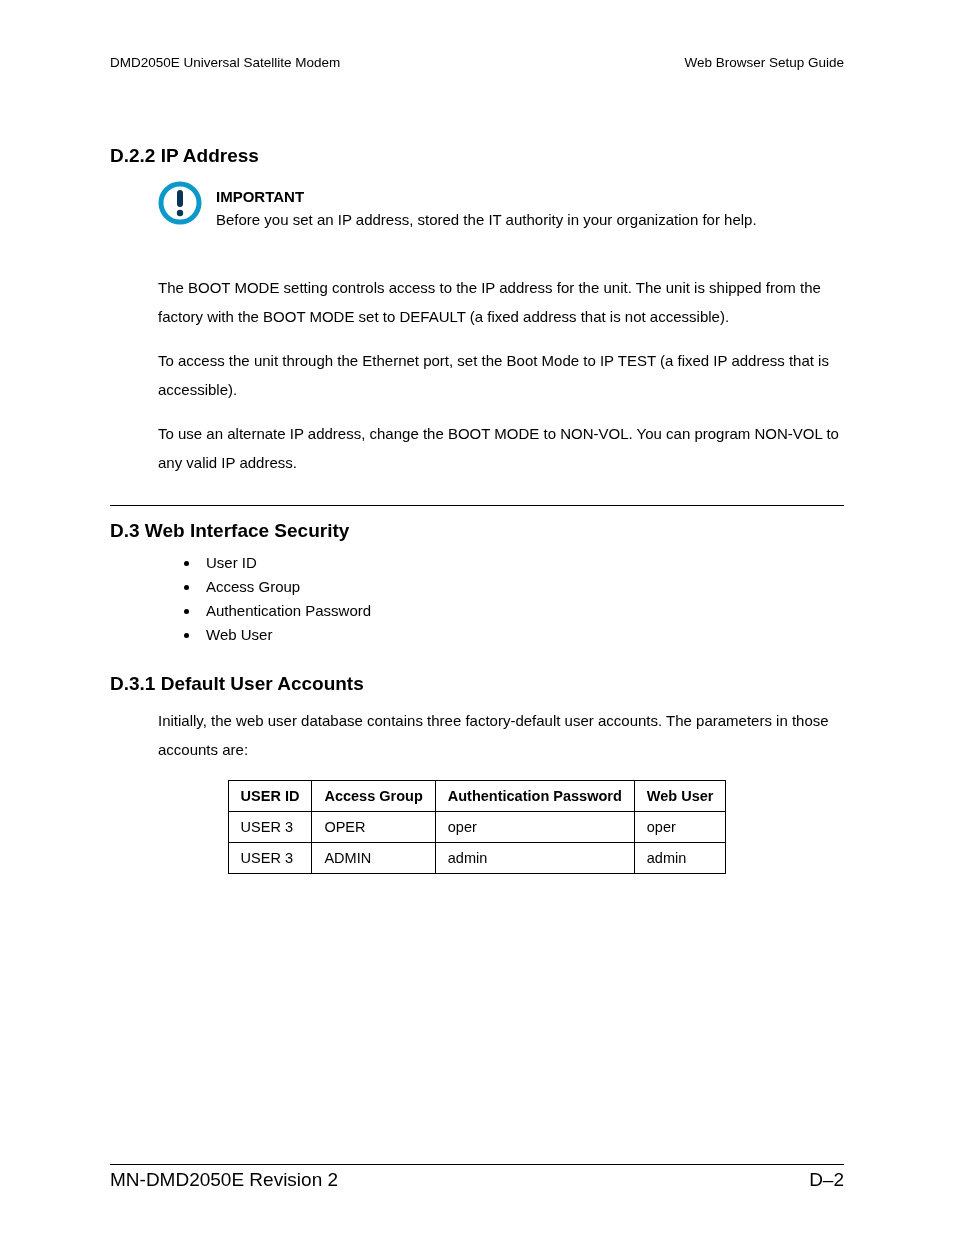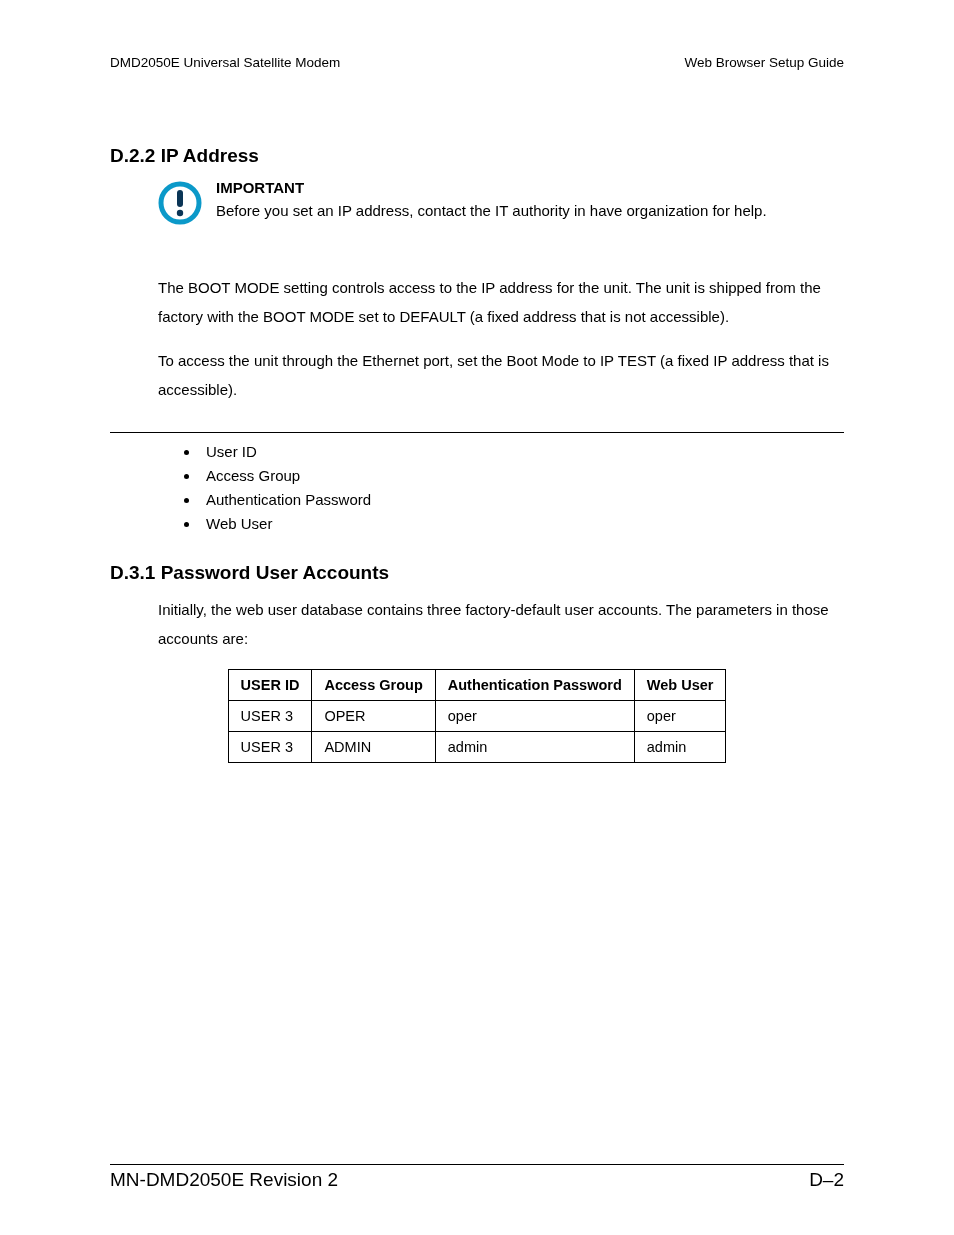--- a/index.html
+++ b/index.html
@@ -26,21 +26,21 @@
   h2.section {
     font-size: 19px;
     font-weight: bold;
     margin: 42px 0 12px 0;
   }
   h2.sub {
     margin-top: 71px;
   }
   .important-block {
     display: flex;
-    align-items: flex-start;
+    align-items: flex-end;
     margin-left: 48px;
     margin-top: 9px;
     gap: 14px;
   }
   .important-icon {
     flex: 0 0 auto;
     margin-top: 2px;
   }
   .important-text .imp-title {
     font-weight: bold;
@@ -114,41 +114,43 @@
   <div class="important-block">
     <span class="important-icon">
       <svg width="44" height="44" viewBox="0 0 44 44">
         <circle cx="22" cy="22" r="19" fill="none" stroke="#0b99c9" stroke-width="5"></circle>
         <rect x="19" y="9" width="6" height="17" rx="3" fill="#0b3556"></rect>
         <circle cx="22" cy="32" r="3.2" fill="#0b3556"></circle>
       </svg>
     </span>
     <div class="important-text">
       <div class="imp-title">IMPORTANT</div>
-      <div>Before you set an IP address, contact the IT authority in have organization for help.</div>
+      <div>Before you set an IP address, stored the IT authority in your organization for help.</div>
     </div>
   </div>
 
   <div class="body-indent" style="margin-top:46px;">
     <p>The BOOT MODE setting controls access to the IP address for the unit. The unit is shipped from the factory with the BOOT MODE set to DEFAULT (a fixed address that is not accessible).</p>
     <p>To access the unit through the Ethernet port, set the Boot Mode to IP TEST (a fixed IP address that is accessible).</p>
+    <p>To use an alternate IP address, change the BOOT MODE to NON-VOL. You can program NON-VOL to any valid IP address.</p>
   </div>
 
   <hr class="rule">
 
+  <h2 class="section" style="margin-top:14px;">D.3  Web Interface Security</h2>
 
 
   <ul class="params">
     <li>User ID</li>
     <li>Access Group</li>
     <li>Authentication Password</li>
     <li>Web User</li>
   </ul>
 
-  <h2 class="section" style="margin-top:30px;">D.3.1 Password User Accounts</h2>
+  <h2 class="section" style="margin-top:30px;">D.3.1 Default User Accounts</h2>
 
   <div class="body-indent">
     <p>Initially, the web user database contains three factory-default user accounts.  The parameters in those accounts are:</p>
   </div>
 
   <table class="accounts">
     <thead>
       <tr>
         <th>USER ID</th>
         <th>Access Group</th>

